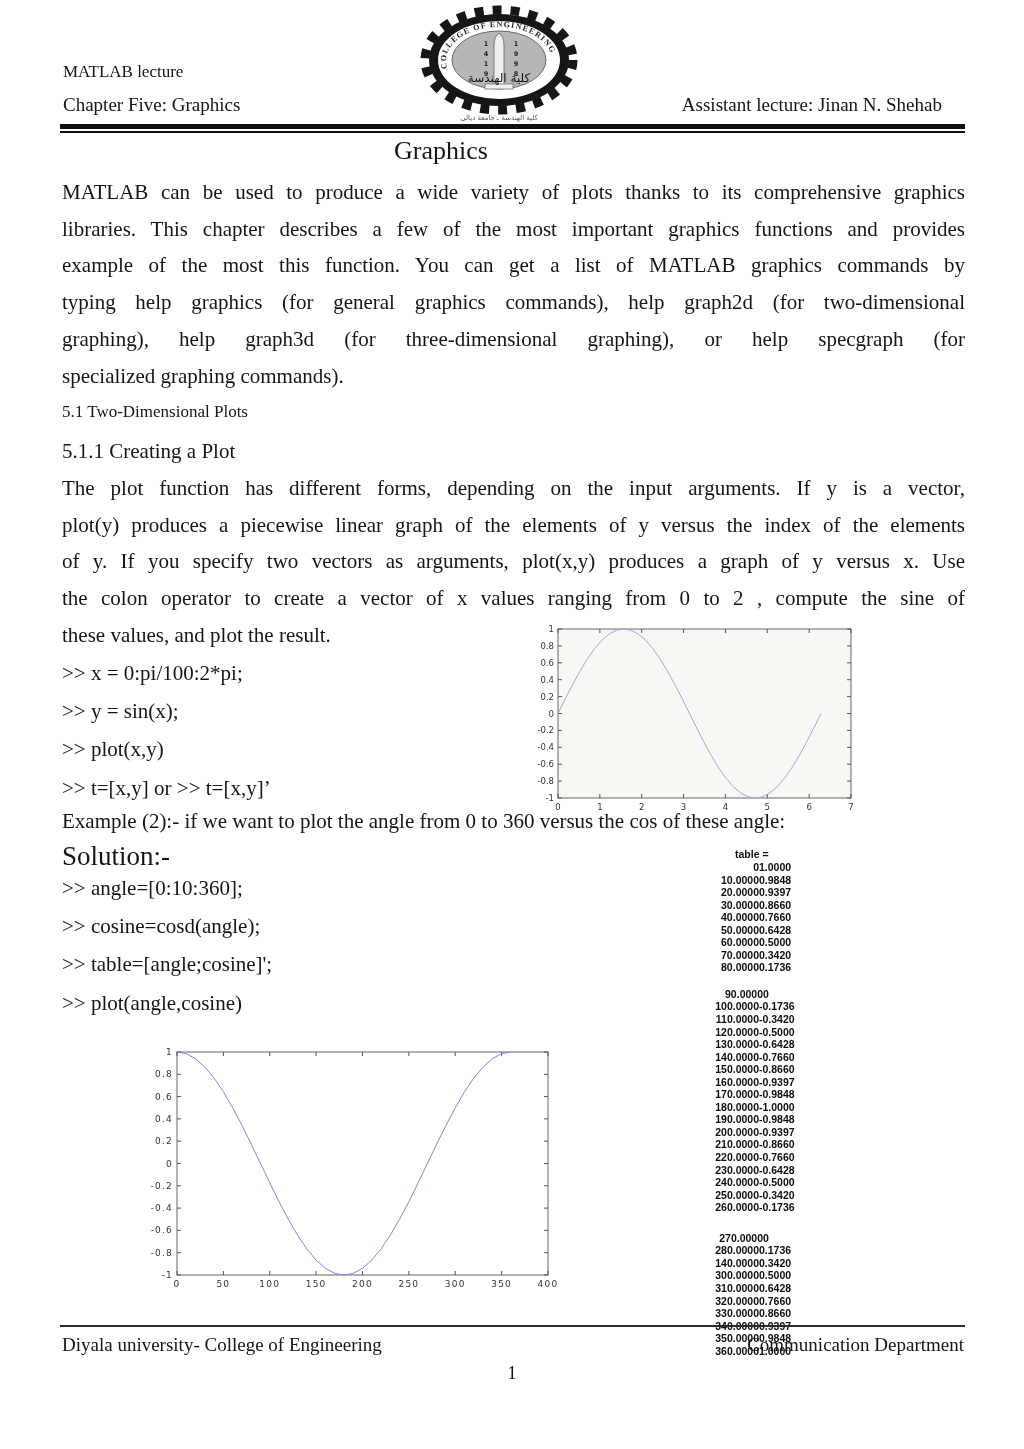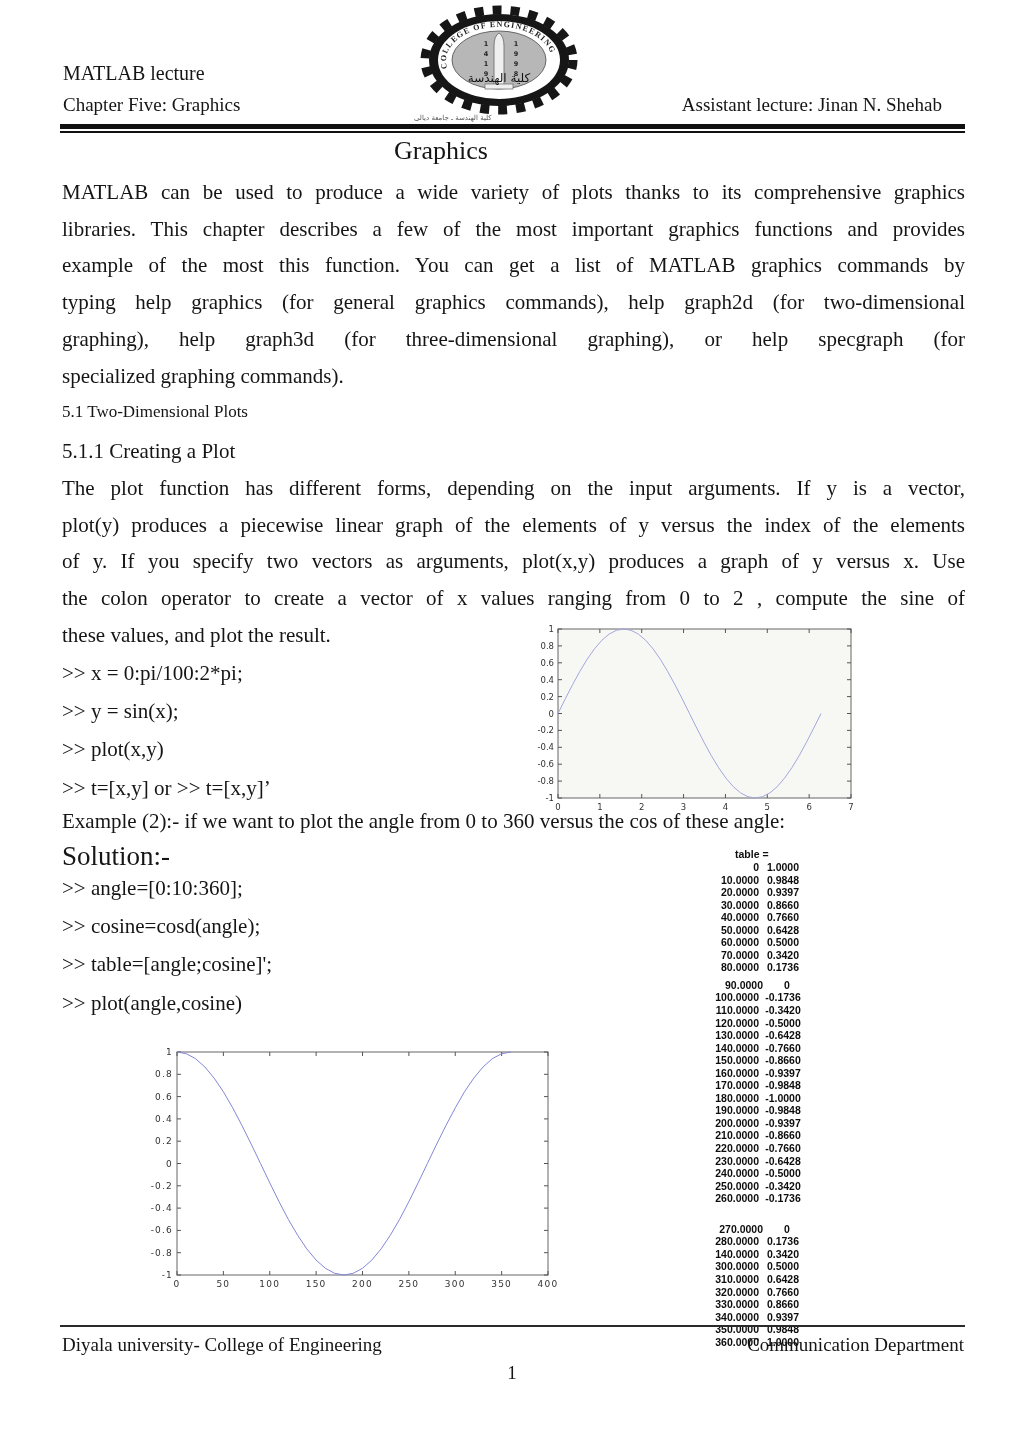--- a/index.html
+++ b/index.html
@@ -1,23 +1,23 @@
 <!DOCTYPE html>
 <html><head>
 <meta charset="utf-8">
 <style>
   html,body{margin:0;padding:0;background:#ffffff;}
   .page{position:relative;width:1024px;height:1449px;background:#ffffff;overflow:hidden;
         font-family:"Liberation Serif",serif;color:#151515;}
   
-  .hdr-left1{position:absolute;left:63px;top:62px;font-size:20px;}
+  .hdr-left1{position:absolute;left:63px;top:62px;font-size:17px;}
   .hdr-left2{position:absolute;left:63px;top:94px;font-size:19px;}
   .hdr-right{position:absolute;right:82px;top:94px;font-size:19px;}
   .logo-wrap{position:absolute;left:414px;top:4px;width:170px;height:112px;}
-  .logo-caption{position:absolute;left:414px;top:114px;width:170px;
+  .logo-caption{position:absolute;left:414px;top:114px;width:170px;text-align:center;
                 font-size:7px;color:#555;font-family:"DejaVu Sans",sans-serif;}
   .year-col{position:absolute;width:10px;font-size:6.5px;font-weight:bold;color:#222;
             font-family:"DejaVu Sans",sans-serif;writing-mode:vertical-rl;text-orientation:upright;
             letter-spacing:2px;}
   .year-left{left:480px;top:40px;}
   .year-right{left:510px;top:40px;}
   .rule-thick{position:absolute;left:60px;width:905px;top:124px;height:5px;background:#101010;}
   .rule-thin{position:absolute;left:60px;width:905px;top:131px;height:2px;background:#101010;}
   
   .doc-title{position:absolute;left:0;top:136px;width:882px;text-align:center;font-size:26px;}
@@ -37,21 +37,21 @@
   .chart{position:absolute;}
   .sine-chart{left:532px;top:620px;width:330px;height:192px;}
   .cos-chart{left:135px;top:1040px;width:450px;height:252px;}
   
   .mat-table{position:absolute;left:695px;top:848px;width:118px;
              font-family:"Liberation Sans","DejaVu Sans",sans-serif;font-weight:bold;
              font-size:10.5px;color:#0d0d0d;}
   .ttitle{margin-left:40px;height:13px;}
   .trow{display:flex;line-height:12.56px;height:12.56px;}
   .tc1{display:inline-block;width:64px;text-align:right;}
-  .tc2{display:inline-block;width:48px;text-align:center;}
+  .tc2{display:inline-block;width:48px;text-align:left;}
   
   .foot-rule{position:absolute;left:60px;width:905px;top:1325px;height:2px;background:#2a2a2a;}
   .foot-left{position:absolute;left:62px;top:1334px;font-size:19px;}
   .foot-right{position:absolute;right:60px;top:1334px;font-size:19px;}
   .page-num{position:absolute;left:0;top:1362px;width:1024px;text-align:center;font-size:19px;}
 </style>
 </head>
 <body>
 
 <div class="page">
@@ -216,21 +216,21 @@
         <span class="tc2">0.5000</span>
       </div>
       <div class="trow">
         <span class="tc1">70.0000</span>
         <span class="tc2">0.3420</span>
       </div>
       <div class="trow">
         <span class="tc1">80.0000</span>
         <span class="tc2">0.1736</span>
       </div>
-      <div class="trow" style="margin-top: 5px; margin-left: 4px;">
+      <div class="trow" style="margin-top: 14px; margin-left: 4px;">
         <span class="tc1">90.0000</span>
         <span class="tc2">0</span>
       </div>
       <div class="trow">
         <span class="tc1">100.0000</span>
         <span class="tc2">-0.1736</span>
       </div>
       <div class="trow">
         <span class="tc1">110.0000</span>
         <span class="tc2">-0.3420</span>

